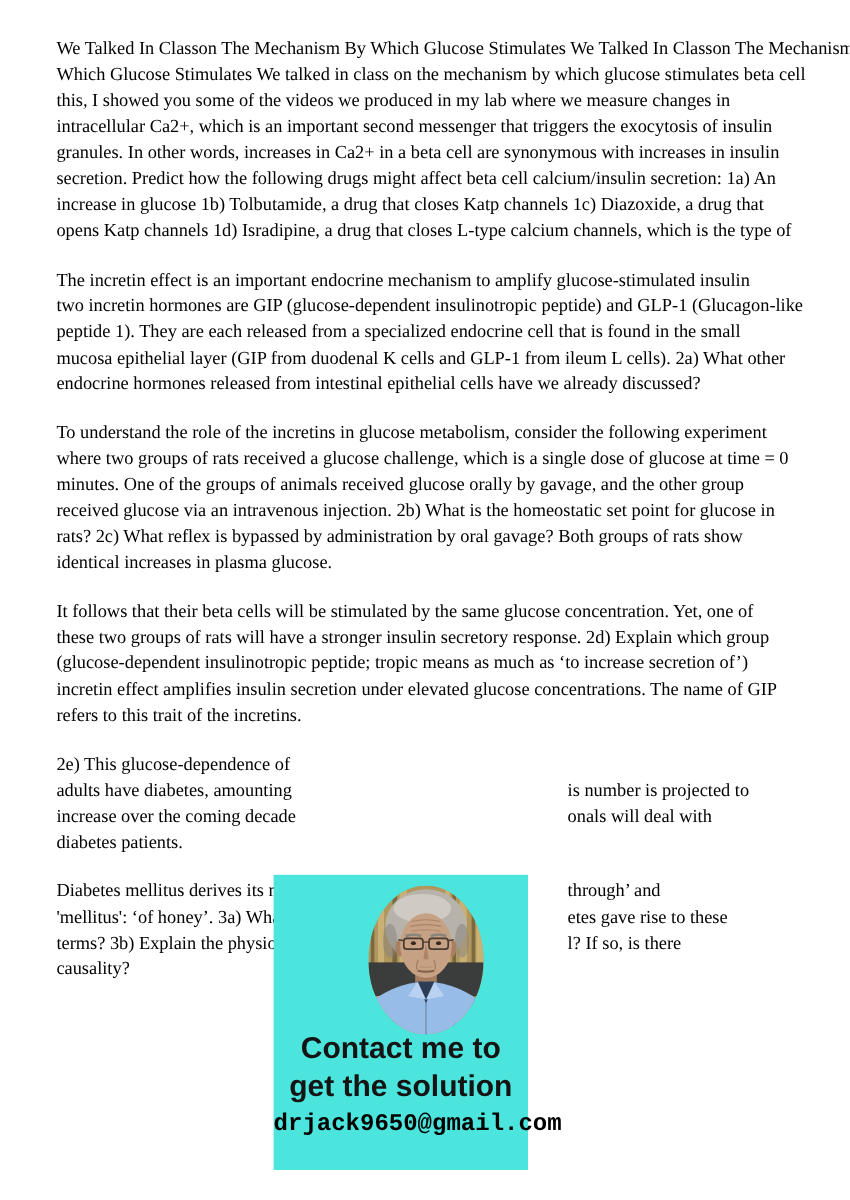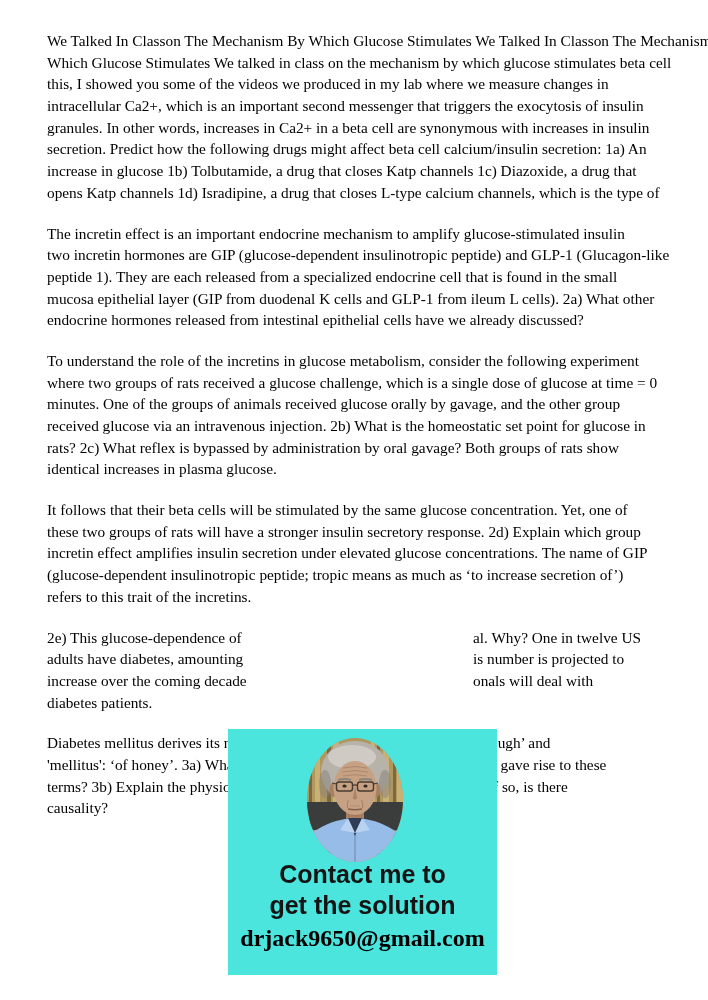--- a/index.html
+++ b/index.html
@@ -21,39 +21,38 @@
     position:relative;
     height:21.7px;line-height:21.7px;
     white-space:nowrap;
   }
   .frag-right{
     position:absolute;left:426px;top:0;white-space:nowrap;
   }
   
   .promo{
     position:absolute;
-    left:228px;top:729px;width:269px;height:246px;
+    left:228px;top:729px;width:212px;height:246px;
     background:var(--promo-bg,#4BE5DE);
     z-index:2;
   }
   .promo-photo{
     position:absolute;left:79px;top:9px;width:96px;height:124px;
   }
   .promo-heading{
     position:absolute;left:0;top:130px;width:100%;
     text-align:center;
     font-family:"Liberation Sans", sans-serif;
     font-weight:bold;font-size:25px;line-height:31px;
     color:#141414;
   }
   .promo-email{
     position:absolute;left:0;top:196px;width:100%;
-    text-align:center;
-    font-family:Liberation Serif, serif;
-    font-weight:bold;font-size:24px;line-height:26px;
+    font-family:Liberation Mono, monospace;
+    font-weight:bold;font-size:20px;line-height:26px;
     color:#000;
   }
 </style>
 </head>
 <body>
 
 <div class="page">
 
   <div class="doc">
       <div class="para">
@@ -77,26 +76,26 @@
         <div class="line">To understand the role of the incretins in glucose metabolism, consider the following experiment</div>
         <div class="line">where two groups of rats received a glucose challenge, which is a single dose of glucose at time = 0</div>
         <div class="line">minutes. One of the groups of animals received glucose orally by gavage, and the other group</div>
         <div class="line">received glucose via an intravenous injection. 2b) What is the homeostatic set point for glucose in</div>
         <div class="line">rats? 2c) What reflex is bypassed by administration by oral gavage? Both groups of rats show</div>
         <div class="line">identical increases in plasma glucose.</div>
       </div>
       <div class="para">
         <div class="line">It follows that their beta cells will be stimulated by the same glucose concentration. Yet, one of</div>
         <div class="line">these two groups of rats will have a stronger insulin secretory response. 2d) Explain which group</div>
+        <div class="line">(glucose-dependent insulinotropic peptide; tropic means as much as ‘to increase secretion of’)</div>
         <div class="line">incretin effect amplifies insulin secretion under elevated glucose concentrations. The name of GIP</div>
-        <div class="line">(glucose-dependent insulinotropic peptide; tropic means as much as ‘to increase secretion of’)</div>
         <div class="line">refers to this trait of the incretins.</div>
       </div>
       <div class="para">
-        <div class="line"><span class="frag-left">2e) This glucose-dependence of</span><span class="frag-right">al. Why? One in twelve US</span></div>
+        <div class="line"><span class="frag-left">2e) This glucose-dependence of</span></div>
         <div class="line"><span class="frag-left">adults have diabetes, amounting</span><span class="frag-right">is number is projected to</span></div>
         <div class="line"><span class="frag-left">increase over the coming decade</span><span class="frag-right">onals will deal with</span></div>
         <div class="line"><span class="frag-left">diabetes patients.</span><span class="frag-right"></span></div>
       </div>
       <div class="para">
         <div class="line"><span class="frag-left">Diabetes mellitus derives its nam</span><span class="frag-right">through’ and</span></div>
         <div class="line"><span class="frag-left">'mellitus': ‘of honey’. 3a) What</span><span class="frag-right">etes gave rise to these</span></div>
         <div class="line"><span class="frag-left">terms? 3b) Explain the physiolo</span><span class="frag-right">l? If so, is there</span></div>
         <div class="line"><span class="frag-left">causality?</span><span class="frag-right"></span></div>
       </div>

